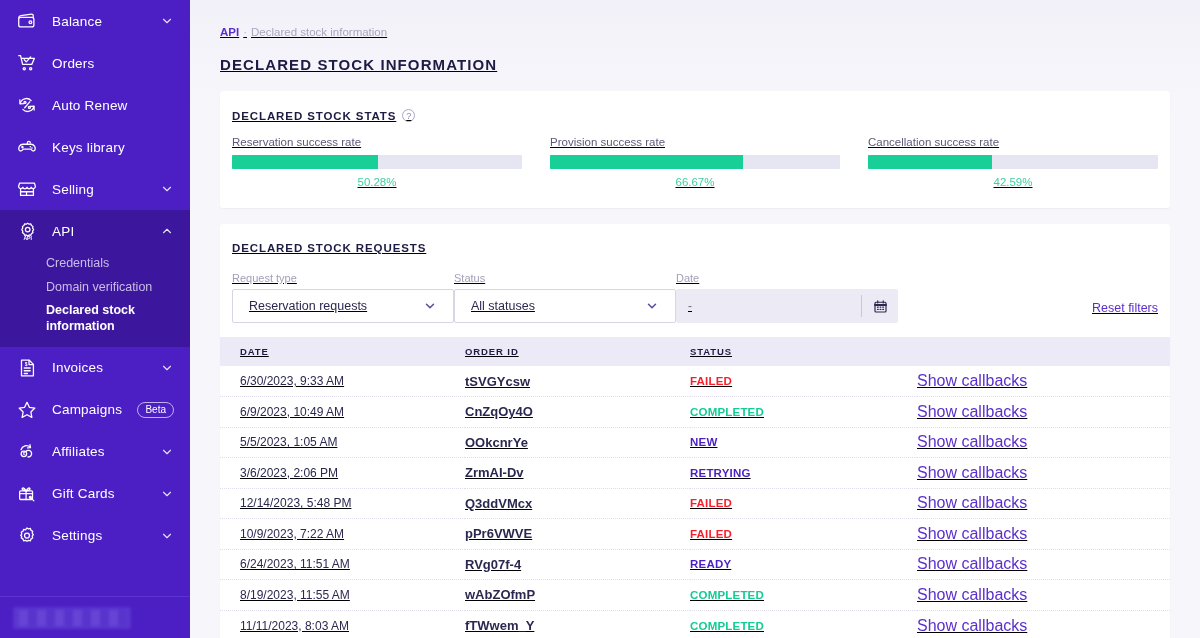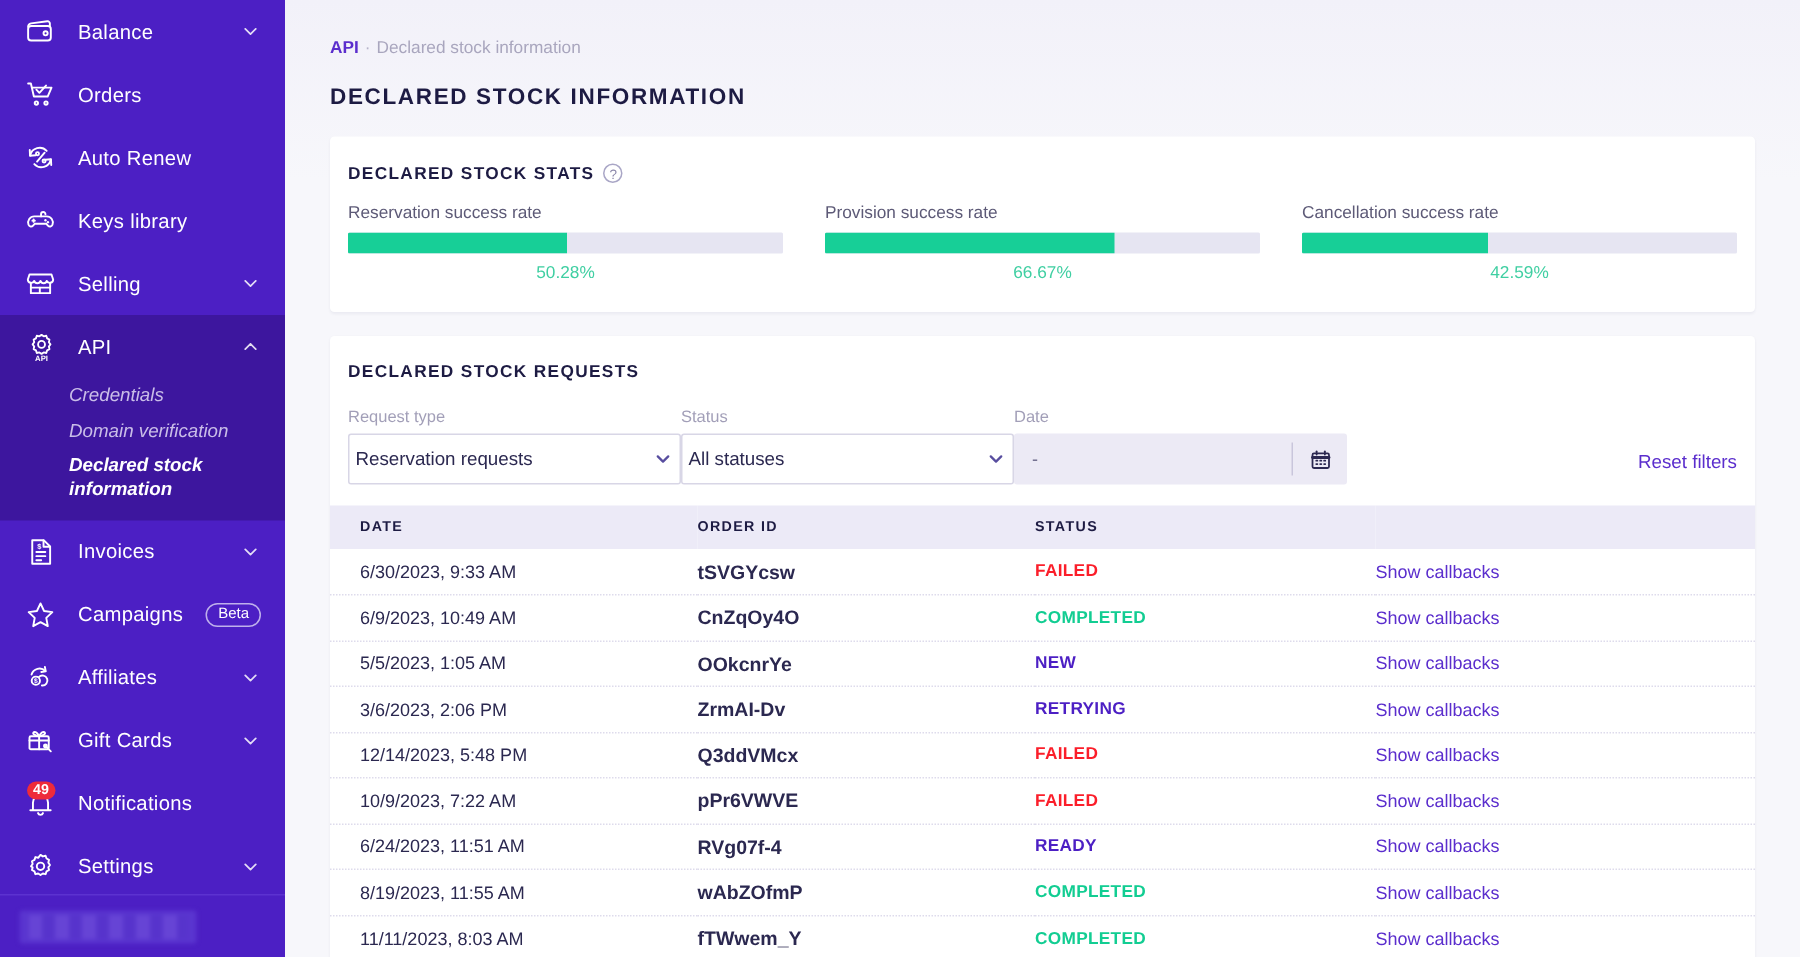--- a/index.html
+++ b/index.html
@@ -45,21 +45,20 @@
     opacity: .85;
   }
   .nav-item.active-parent { background: #3d169e; }
   .sub-list { background: #3d169e; padding: 0 0 8px 0; }
   .sub-item {
     padding: 4px 16px 4px 46px;
     font-size: 12.5px;
     color: #c9bde8;
     cursor: pointer;
     line-height: 1.25;
-    font-style: italic;
   }
   .sub-item.current { color: #ffffff; font-weight: bold; }
   .badge-beta {
     border: 1px solid #bfb0ec;
     border-radius: 9px;
     font-size: 10px;
     padding: 1px 7px 2px;
     color: #ffffff;
     margin-left: 6px;
   }
@@ -97,20 +96,21 @@
     opacity: .75;
   }
 
   
   .main {
     flex: 1 1 auto;
     height: 638px;
     background: linear-gradient(180deg, #f2f1f9 0%, #f7f7fb 120px);
     overflow: hidden;
     position: relative;
+    text-decoration: underline;
   }
   .breadcrumb {
     padding: 26px 0 0 30px;
     font-size: 11.5px;
     color: #a9a6be;
   }
   .breadcrumb .crumb-link { color: #5b2ecd; font-weight: bold; }
   .breadcrumb .sep { margin: 0 4px; color: #b6b3c9; }
   .page-title {
     padding: 18px 0 0 30px;
@@ -170,21 +170,21 @@
   .field { display: flex; flex-direction: column; }
   .field-label {
     font-size: 11px; color: #a29fb8; margin-bottom: 5px;
   }
   .select-box {
     width: 222px; height: 34px;
     border: 1px solid #d8d6e6;
     border-radius: 2px;
     background: #fff;
     display: flex; align-items: center;
-    padding: 0 4px;
+    padding: 0 16px;
     font-size: 12.5px;
     color: #2b2850;
     cursor: pointer;
     justify-content: space-between;
   }
   .select-box.wide { width: 222px; }
   .date-box {
     width: 222px; height: 34px;
     background: #eceaf5;
     border-radius: 2px;
@@ -234,21 +234,21 @@
     border-bottom: 1px dotted #dedbec;
     vertical-align: middle;
   }
   tbody tr:last-child td { border-bottom: none; }
   td.c-date { padding-left: 20px; }
   td.c-order { font-weight: bold; font-size: 13px; }
   td.c-status { font-weight: bold; font-size: 11.5px; letter-spacing: .2px; }
   td.c-action { }
   .cb-link {
     color: #5b2ecd;
-    font-size: 12px;
+    font-size: 16px;
     cursor: pointer;
   }
   .st-FAILED { color: #fb1e2a; }
   .st-COMPLETED { color: #12cd92; }
   .st-NEW { color: #4c1fc4; }
   .st-RETRYING { color: #4c1fc4; }
   .st-READY { color: #4c1fc4; }
 </style>
 </head>
 <body>
@@ -401,31 +401,20 @@
           <path d="M15.5 15.5l4 4"></path>
           <circle cx="15.6" cy="15.6" r="1.1"></circle>
         </svg>
       </span>
       <span class="nav-label">Gift Cards</span>
       <svg class="chev" viewBox="0 0 24 24" fill="none" stroke="#fff" stroke-width="2" stroke-linecap="round" stroke-linejoin="round">
           <polyline points="6 9 12 15 18 9"></polyline>
         </svg>
     </div>
 
-    <div class="nav-item">
-      <span class="notif-count">49</span>
-      <span class="ico">
-        <svg width="22" height="22" viewBox="0 0 24 24" fill="none" stroke="#fff" stroke-width="1.4" stroke-linecap="round" stroke-linejoin="round">
-          <path d="M6.5 16.4V11a5.5 5.5 0 0 1 11 0v5.4"></path>
-          <line x1="4.6" y1="16.6" x2="19.4" y2="16.6"></line>
-          <path d="M10.2 18.6a1.9 1.9 0 0 0 3.6 0"></path>
-        </svg>
-      </span>
-      <span class="nav-label">Notifications</span>
-    </div>
 
     <div class="nav-item">
       <span class="ico">
         <svg width="22" height="22" viewBox="0 0 24 24" fill="none" stroke="#fff" stroke-width="1.4" stroke-linecap="round" stroke-linejoin="round">
           <path d="M12 3.2l1.7 1.1 2-.5.7 2 1.8 1-.5 2 1.2 1.7-1.2 1.7.5 2-1.8 1-.7 2-2-.5-1.7 1.1-1.7-1.1-2 .5-.7-2-1.8-1 .5-2L5.1 11.5 6.3 9.8l-.5-2 1.8-1 .7-2 2 .5z"></path>
           <circle cx="12" cy="11.5" r="2.7"></circle>
         </svg>
       </span>
       <span class="nav-label">Settings</span>
       <svg class="chev" viewBox="0 0 24 24" fill="none" stroke="#fff" stroke-width="2" stroke-linecap="round" stroke-linejoin="round">

